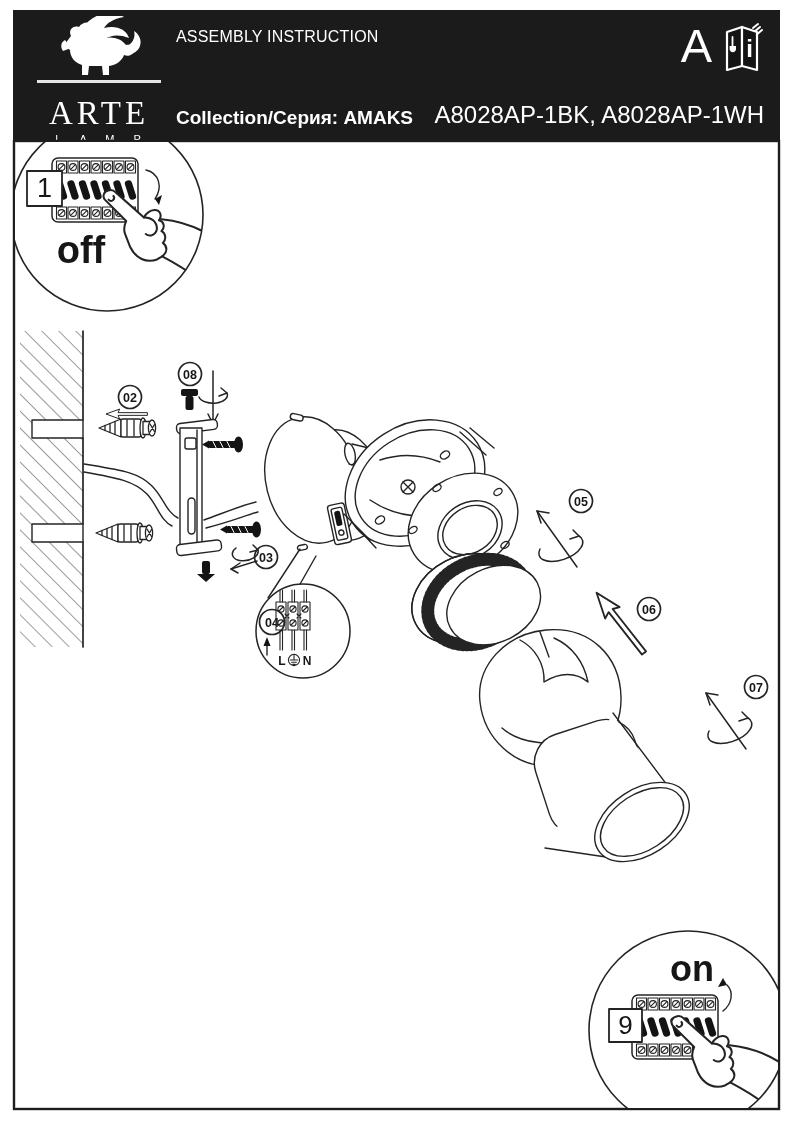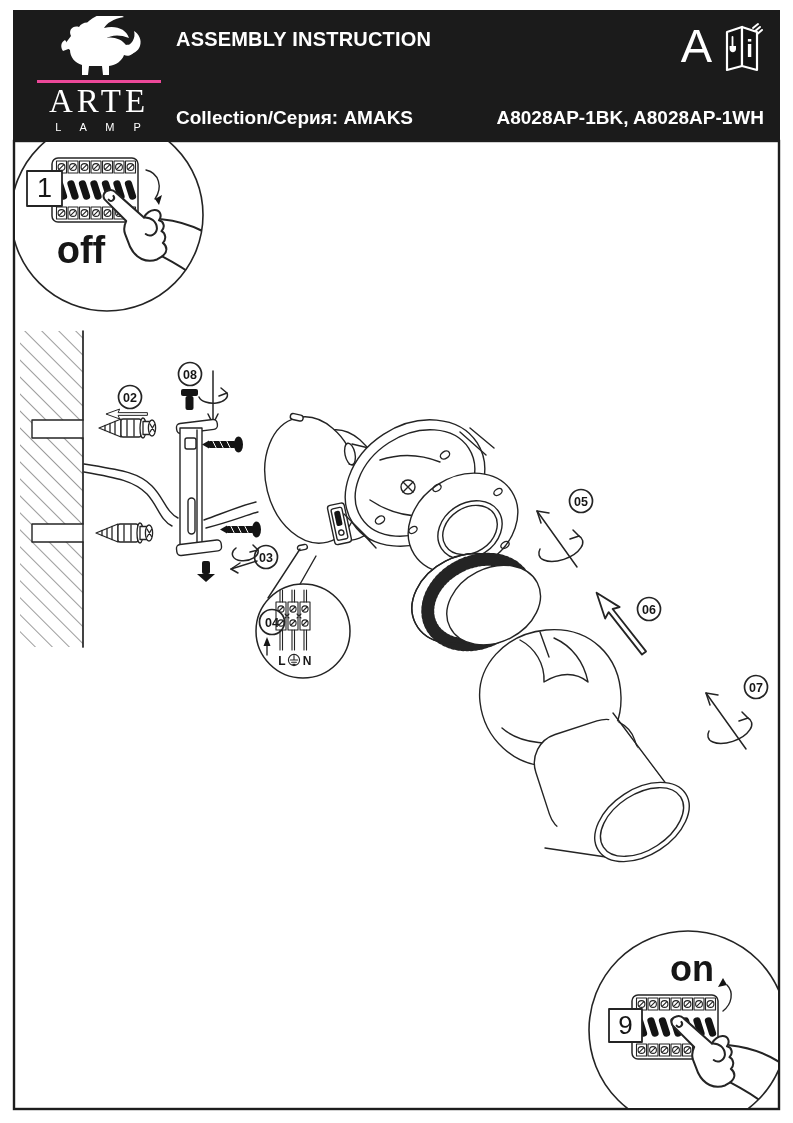--- a/index.html
+++ b/index.html
@@ -3,26 +3,26 @@
 <meta charset="utf-8">
 <style>
   html,body{margin:0;padding:0;}
   body{width:793px;height:1123px;background:#fff;position:relative;
        font-family:"Liberation Sans",sans-serif;overflow:hidden;}
   .header{position:absolute;left:13px;top:10px;width:767px;height:130px;
           background:#1b1b1b;color:#fff;}
   .logo{position:absolute;left:24px;top:6px;width:124px;text-align:center;}
   .logo svg{display:block;margin:0 auto;}
   .brand{font-family:"Liberation Serif",serif;font-size:33px;letter-spacing:4px;
-         border-top:3px solid #ec4899;line-height:1.0;padding-top:2px;margin-top:2px;}
+         border-top:3px solid #e5e5e5;line-height:1.0;padding-top:14px;margin-top:2px;}
   .brand-sub{font-size:11px;letter-spacing:8px;margin-top:3px;text-indent:6px;}
   .title-block{position:absolute;left:163px;top:16px;}
-  .title-en,.title-ru{font-size:20px;font-weight:bold;line-height:1.35;letter-spacing:.2px;}
+  .title-en,.title-ru{font-size:16px;font-weight:normal;line-height:1.35;letter-spacing:.2px;}
   .collection{position:absolute;left:163px;bottom:11px;font-size:19px;font-weight:bold;margin-top:24px;}
-  .models{position:absolute;right:16px;bottom:11px;font-size:19px;font-weight:bold;}
+  .models{position:absolute;right:16px;bottom:11px;font-size:24px;font-weight:normal;}
   .marking{position:absolute;right:16px;top:12px;display:flex;align-items:flex-start;gap:10px;}
   .marking .letter{font-size:47px;line-height:1;font-weight:400;}
   svg text{font-family:"Liberation Sans",sans-serif;}
   .diagram{position:absolute;left:0;top:0;}
 </style>
 </head>
 <body>
 
 <div class="header">
   <div class="logo">

